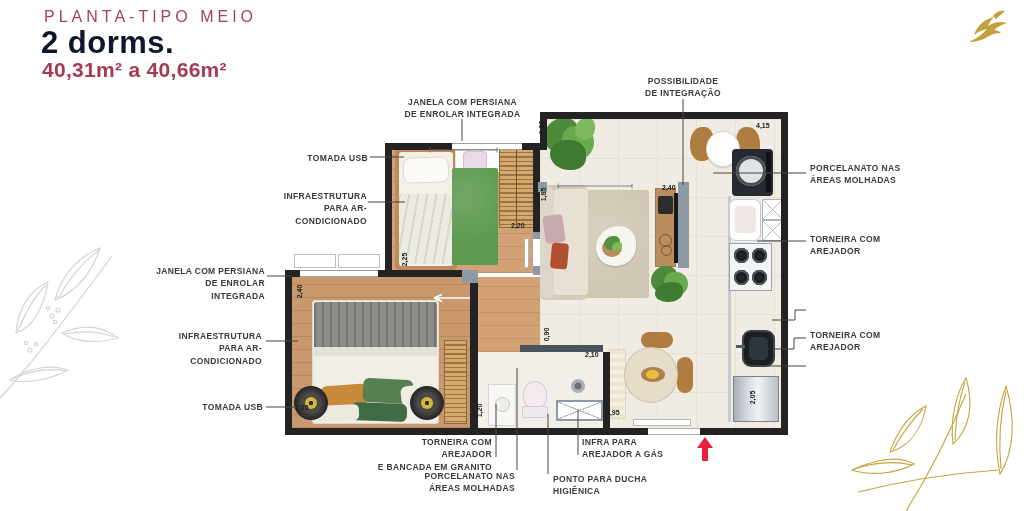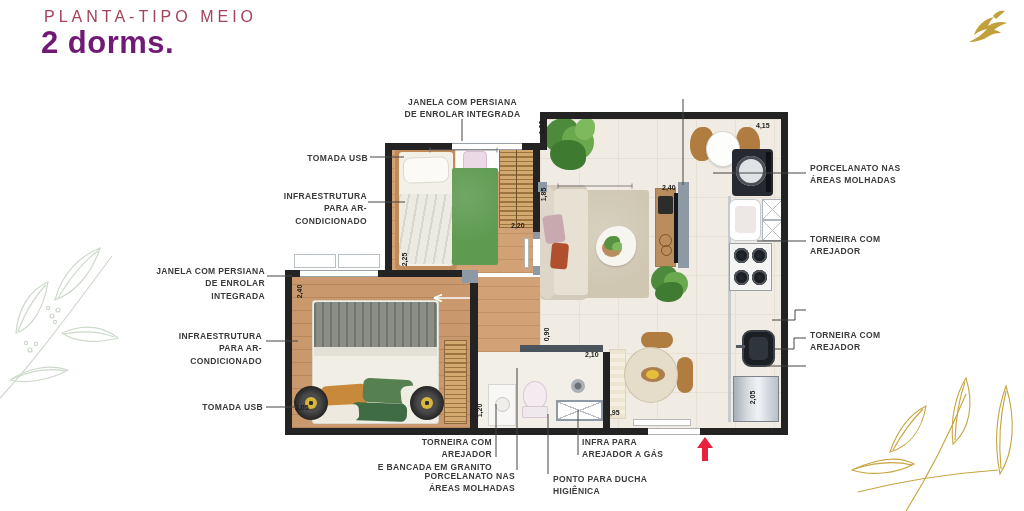--- a/index.html
+++ b/index.html
@@ -2,21 +2,21 @@
 <html><head>
 <meta charset="utf-8">
 <style>
   html,body{margin:0;padding:0;background:#ffffff;}
   .stage{position:relative;width:1024px;height:511px;background:#ffffff;overflow:hidden;
          font-family:"Liberation Sans","DejaVu Sans",sans-serif;}
   .abs{position:absolute;}
   
   .plan-type{position:absolute;left:44px;top:8px;font-size:16px;letter-spacing:4px;
              font-weight:500;color:#a34258;text-align:center;}
-  .dorms{position:absolute;left:41px;top:25px;font-size:31px;font-weight:800;color:#701a75;letter-spacing:.5px;}
+  .dorms{position:absolute;left:41px;top:25px;font-size:31px;font-weight:800;color:#0f172a;letter-spacing:.5px;}
   .area{position:absolute;left:42px;top:58px;font-size:21px;font-weight:800;color:#a53a55;letter-spacing:.3px;}
   
   .callout{position:absolute;font-size:8.5px;line-height:1.45;font-weight:600;color:#3a3a3a;
            letter-spacing:.35px;white-space:pre-line;z-index:50;}
   .c-right{text-align:right;} .c-center{text-align:center;}
   .dim{position:absolute;font-size:7px;font-weight:700;color:#1d1d1d;z-index:45;}
   .rot{width:24px;text-align:center;transform:rotate(-90deg);}
   
   .wall{position:absolute;background:#232323;z-index:30;}
   .floor{position:absolute;z-index:10;}
@@ -83,20 +83,21 @@
     </g>
   </svg>
 
   <svg class="abs" style="left:963px;top:5px;z-index:5" width="48" height="46" viewBox="0 0 48 44">
     <path d="M6 36 C14 32 20 28 24 23 C19 24 15 26 11 29 C14 20 21 13 31 11 C28 14 26 17 25 20 C31 16 38 15 44 17 C38 19 34 21 31 24 C33 24 36 25 38 27 C33 27 29 28 26 30 C20 34 13 36 6 36 Z" fill="#c2a13c"></path>
     <path d="M30 10 C33 6 37 4 42 5 C39 8 36 10 33 13 Z" fill="#c2a13c"></path>
   </svg>
 
   <div class="plan-type">PLANTA-TIPO MEIO</div>
   <div class="dorms">2 dorms.</div>
+  <div class="area">40,31m² a 40,66m²</div>
 
   <div class="abs" style="left:0;top:0;width:1024px;height:511px;">
 
     <div class="floor tile" style="left:540px;top:119px;width:241px;height:309px;"></div>
     <div class="floor wood" style="left:392px;top:150px;width:141px;height:123px;"></div>
     <div class="floor wood2" style="left:292px;top:277px;width:178px;height:151px;"></div>
     <div class="floor wood" style="left:478px;top:277px;width:62px;height:75px;"></div>
     <div class="floor" style="left:478px;top:352px;width:125px;height:76px;background:#f2eee8;"></div>
 
     <div class="furn" style="left:395px;top:148px;width:62px;height:122px;background:#c08b5a;border-radius:4px;">
@@ -282,20 +283,22 @@
   <div class="callout c-center" style="left:400px;top:96px;width:125px;">JANELA COM PERSIANA
 DE ENROLAR INTEGRADA</div>
   <div class="callout c-right" style="left:290px;top:152px;width:78px;">TOMADA USB</div>
   <div class="callout c-right" style="left:255px;top:190px;width:112px;">INFRAESTRUTURA
 PARA AR-CONDICIONADO</div>
   <div class="callout c-right" style="left:150px;top:265px;width:115px;">JANELA COM PERSIANA
 DE ENROLAR INTEGRADA</div>
   <div class="callout c-right" style="left:150px;top:330px;width:112px;">INFRAESTRUTURA
 PARA AR-CONDICIONADO</div>
   <div class="callout c-right" style="left:185px;top:401px;width:78px;">TOMADA USB</div>
+  <div class="callout c-center" style="left:625px;top:75px;width:116px;">POSSIBILIDADE
+DE INTEGRAÇÃO</div>
   <div class="callout" style="left:810px;top:162px;width:110px;">PORCELANATO NAS
 ÁREAS MOLHADAS</div>
   <div class="callout" style="left:810px;top:233px;width:100px;">TORNEIRA COM
 AREJADOR</div>
   <div class="callout" style="left:810px;top:329px;width:100px;">TORNEIRA COM
 AREJADOR</div>
   <div class="callout c-right" style="left:370px;top:436px;width:122px;">TORNEIRA COM AREJADOR
 E BANCADA EM GRANITO</div>
   <div class="callout c-right" style="left:405px;top:470px;width:110px;">PORCELANATO NAS
 ÁREAS MOLHADAS</div>

